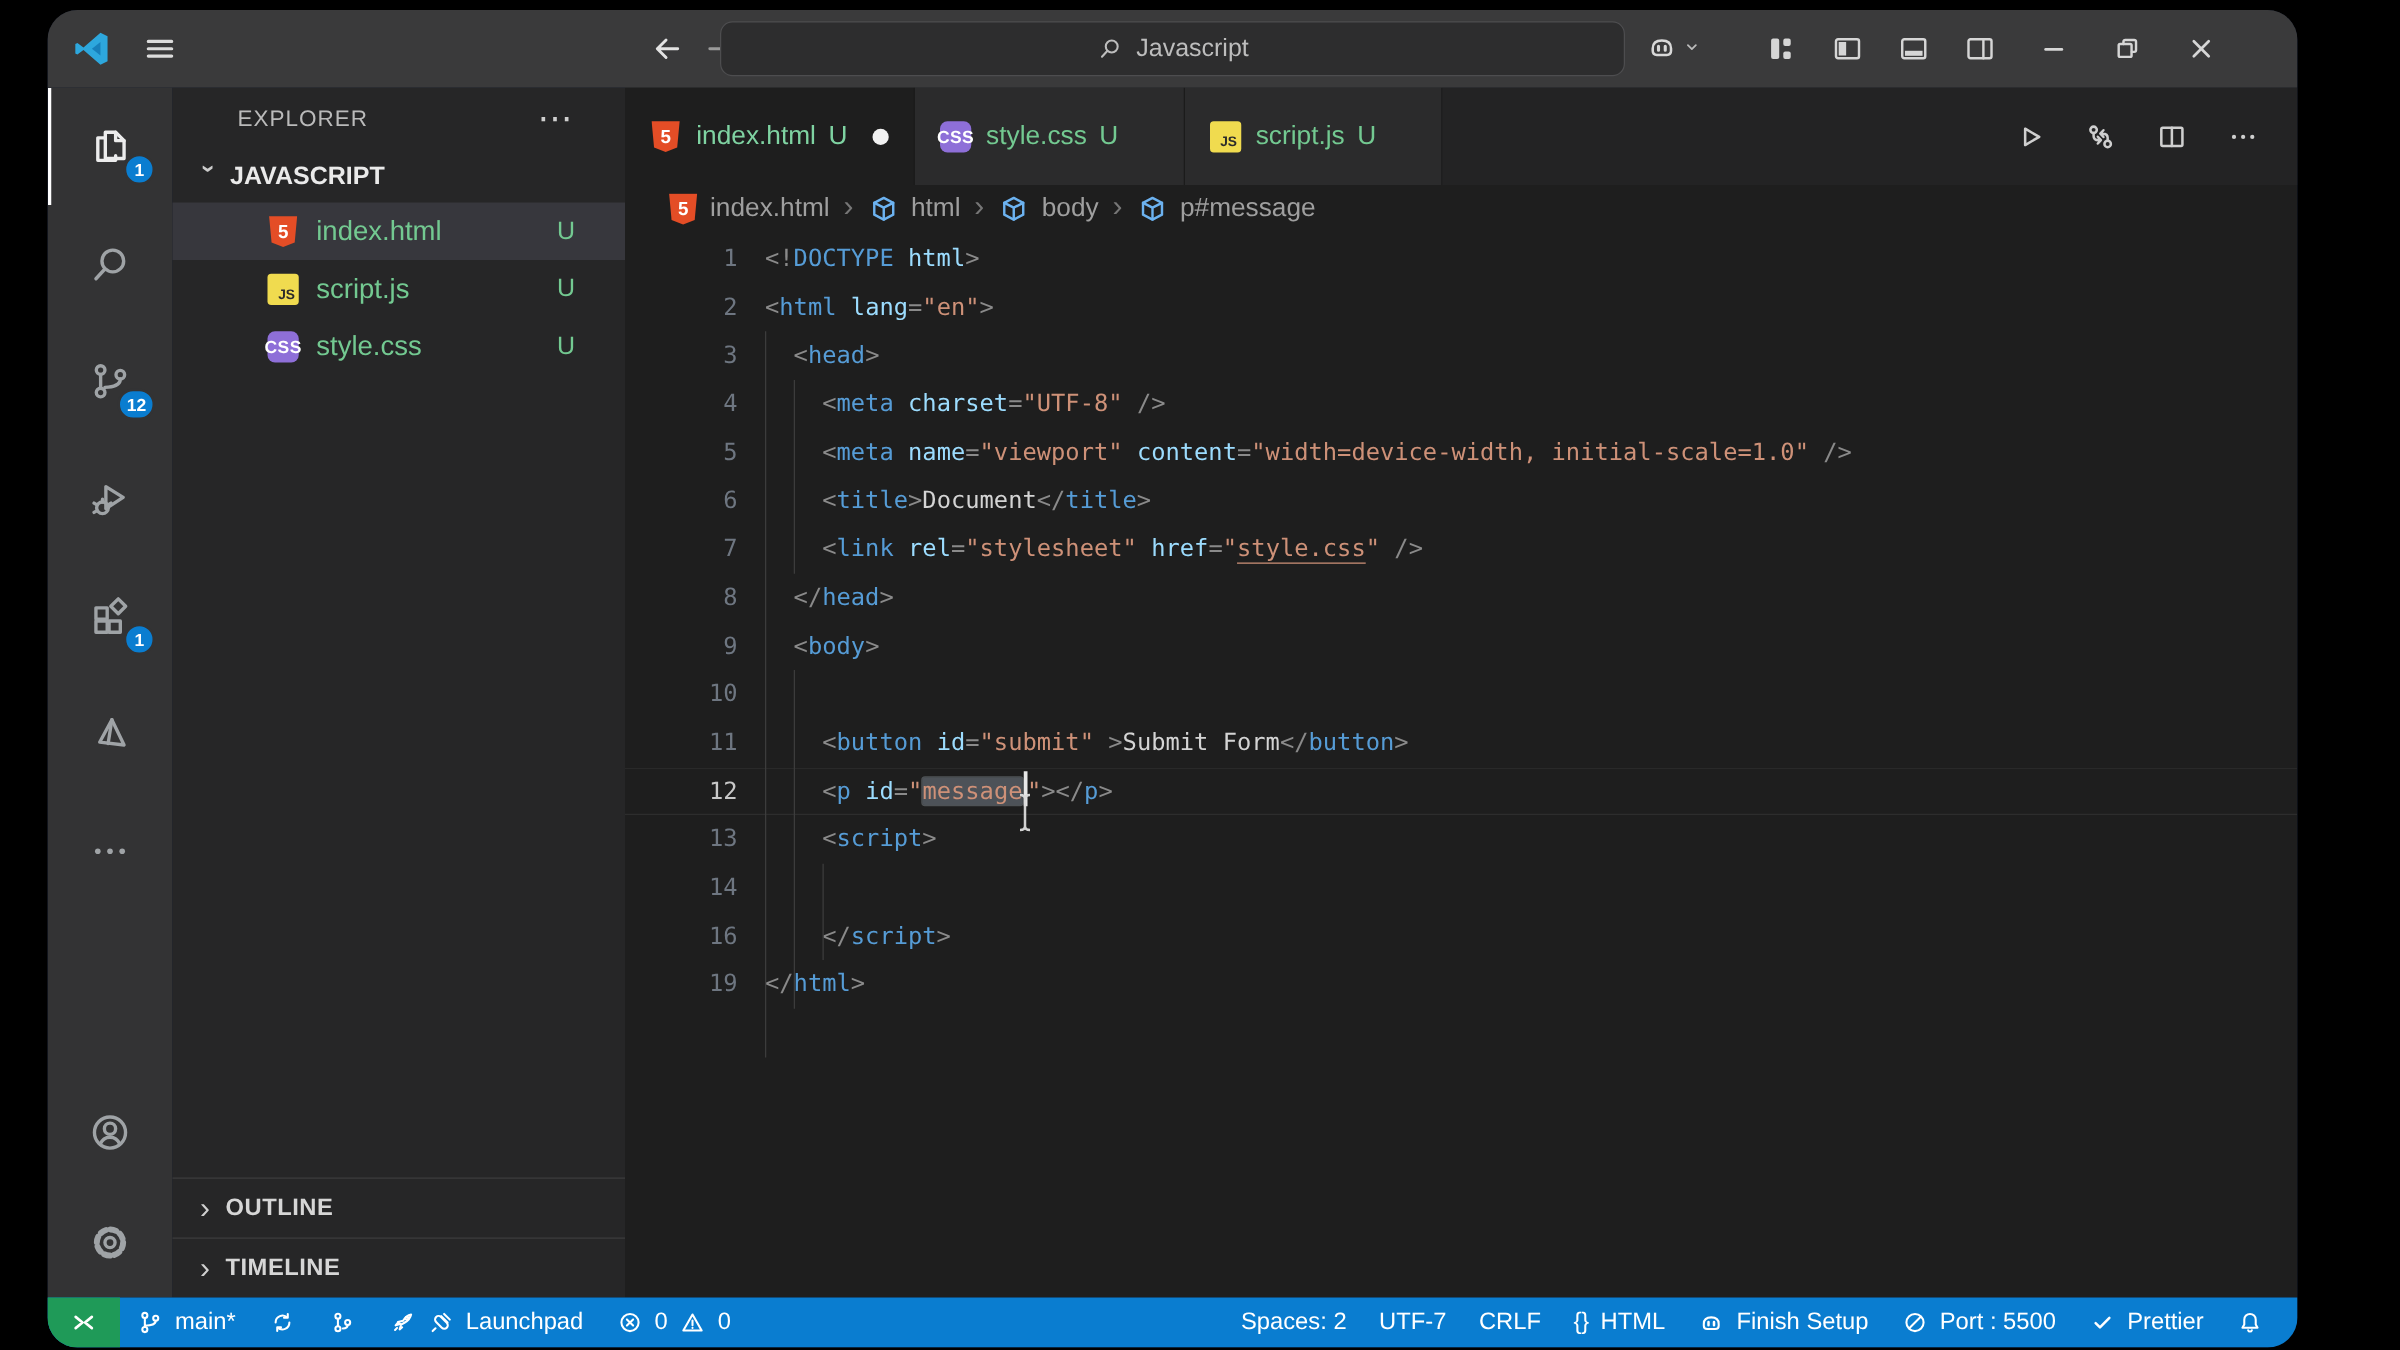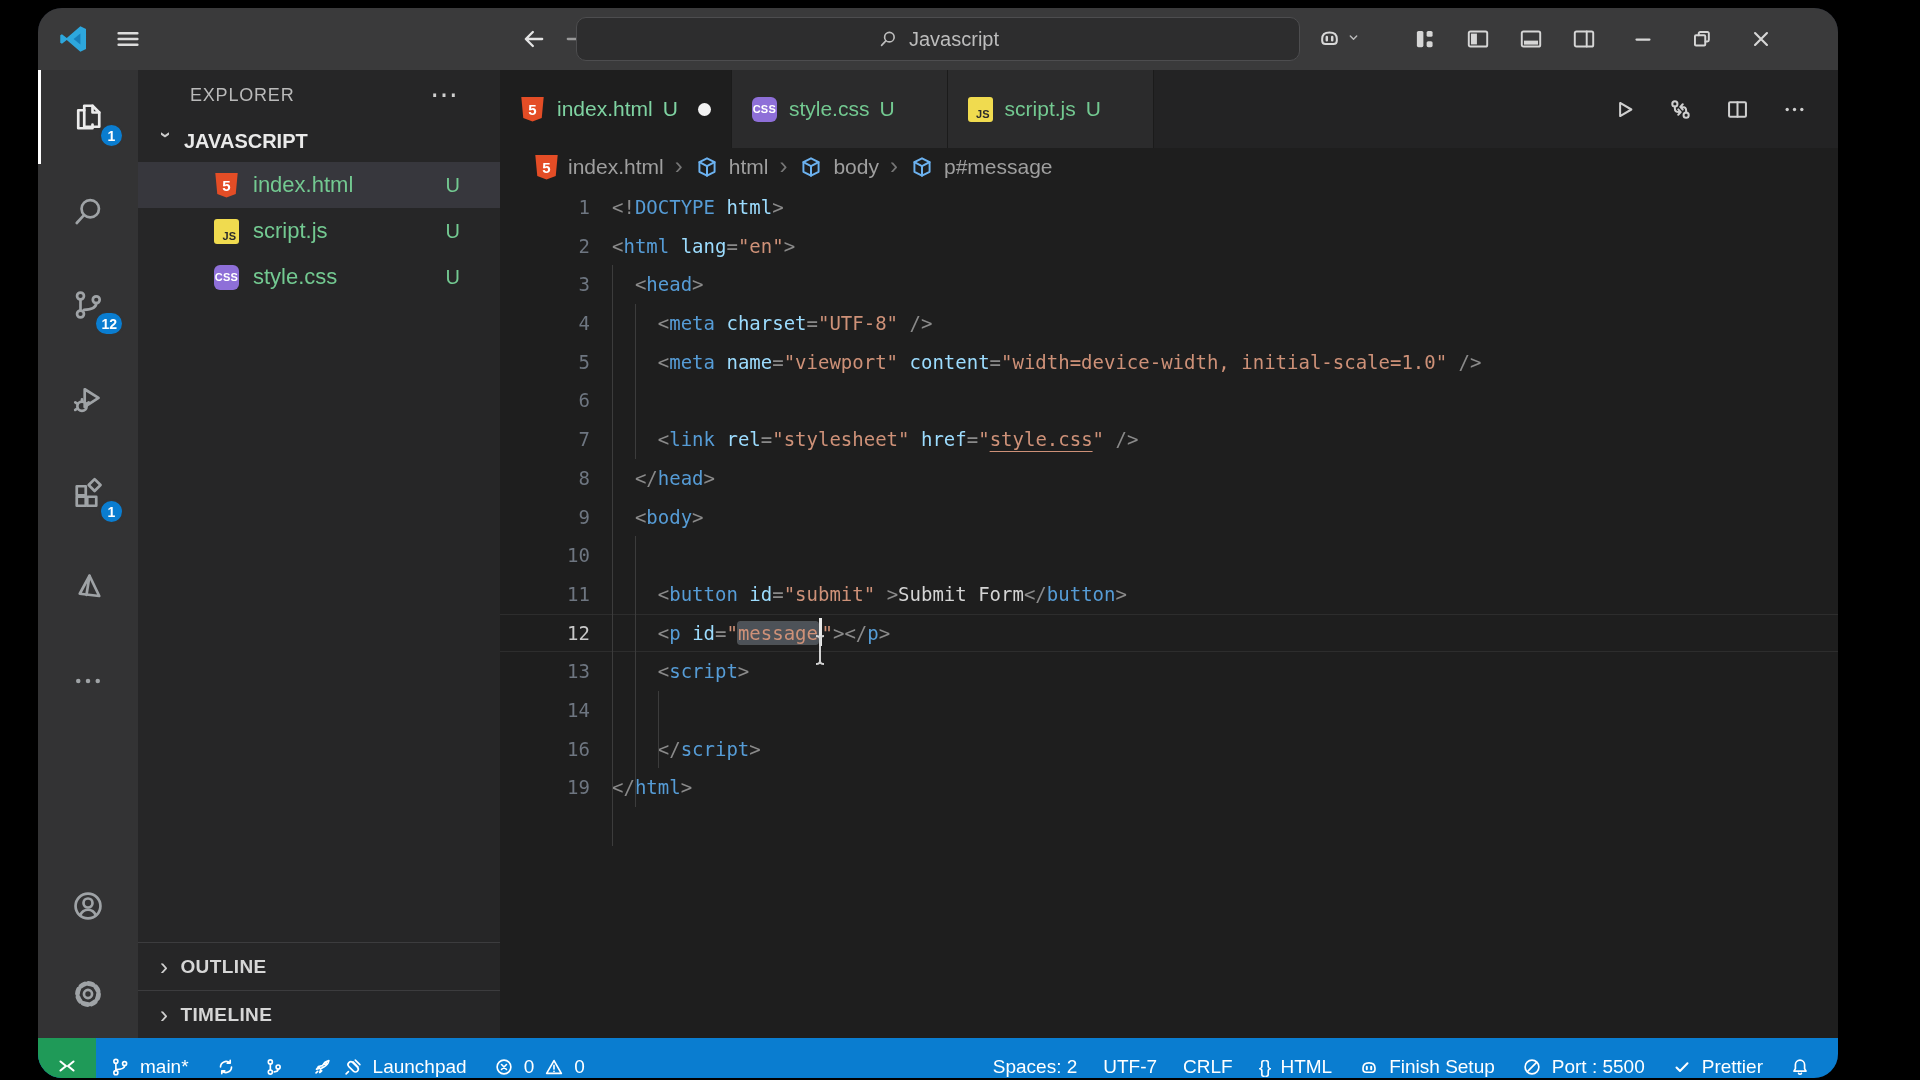--- a/index.html
+++ b/index.html
@@ -84,42 +84,42 @@
   .bc-sep{color:#767676;font-size:24px;margin-top:-3px}
   .bc-item .icon{color:#6cb2f0}
   .bc-item .icon svg{width:26px;height:26px}
 
   
   .fi{display:inline-flex;align-items:center;justify-content:center;width:25px;height:25px;
     font-weight:bold;flex:none;font-family:"Liberation Sans",sans-serif}
   .fi-html{background:#E44D26;color:#fff;clip-path:polygon(5% 0,95% 0,87% 86%,50% 100%,13% 86%);font-size:15px}
   .fi-js{background:#F0DB4F;color:#2b2b2b;border-radius:3px;font-size:11px;
     align-items:flex-end;justify-content:flex-end;padding:2px 3px}
-  .fi-css{background:#8E6FD8;color:#fff;border-radius:6px;font-size:11px;letter-spacing:.3px}
+  .fi-css{background:#8E6FD8;color:#fff;border-radius:6px;font-size:14px;letter-spacing:.3px}
 
   
   #code{flex:1;position:relative;overflow:hidden;font-family:"DejaVu Sans Mono",monospace;
     font-size:19px;line-height:38.7px;padding-top:2px}
   .code-line{display:flex;height:38.7px;white-space:pre;position:relative}
   .code-line.cur{box-shadow:inset 0 1px 0 rgba(255,255,255,.07),inset 0 -1px 0 rgba(255,255,255,.07)}
   .ln{width:90px;text-align:right;color:#6e7681;flex:none}
   .cur .ln{color:#c8c8c8}
   .lc{padding-left:22px;color:var(--txt)}
   .tok-g{color:var(--punct)} .tok-t{color:var(--tag)} .tok-a{color:var(--attr)}
   .tok-s{color:var(--str)} .tok-w{color:var(--txt)}
   .tok-link{text-decoration:underline;text-underline-offset:5px}
   .tok-sel{background:rgba(135,147,160,.45);outline:1px solid rgba(170,180,190,.35);border-radius:2px}
   .caret{display:inline-block;width:2.5px;height:28px;background:#e8e8e8;vertical-align:-6px;margin:0 0 0 1px}
   .guide{position:absolute;width:1px;background:#3c3c3c}
   #mouse-ibeam{position:absolute;left:312px;top:448px;opacity:.95;pointer-events:none}
 
   
   #statusbar{height:40px;background:var(--accent);display:flex;align-items:center;color:#fff;
     font-size:19px;flex:none}
-  .sb-item{display:flex;align-items:flex-end;gap:9px;padding:0 13px;height:100%}
+  .sb-item{display:flex;align-items:center;gap:9px;padding:0 13px;height:100%}
   .sb-item .icon svg{width:22px;height:22px}
   .sb-remote{background:var(--remote-green);width:58px;justify-content:center;padding:0}
   .sb-remote .icon svg{width:24px;height:24px}
   #sb-right{margin-left:auto;display:flex;height:100%;padding-right:14px}
 </style>
 </head>
 <body>
 
 <div id="win">
 
@@ -426,21 +426,21 @@
             </span>
             <span>p#message</span>
           </span>
         </div>
       <div id="code">
           <div class="code-line"><span class="ln">1</span><span class="lc"><span class="tok-g">&lt;!</span><span class="tok-t">DOCTYPE</span><span class="tok-w"> </span><span class="tok-a">html</span><span class="tok-g">&gt;</span></span></div>
           <div class="code-line"><span class="ln">2</span><span class="lc"><span class="tok-g">&lt;</span><span class="tok-t">html</span><span class="tok-w"> </span><span class="tok-a">lang</span><span class="tok-g">=</span><span class="tok-s">"en"</span><span class="tok-g">&gt;</span></span></div>
           <div class="code-line"><span class="ln">3</span><span class="lc"><span class="tok-w">  </span><span class="tok-g">&lt;</span><span class="tok-t">head</span><span class="tok-g">&gt;</span></span></div>
           <div class="code-line"><span class="ln">4</span><span class="lc"><span class="tok-w">    </span><span class="tok-g">&lt;</span><span class="tok-t">meta</span><span class="tok-w"> </span><span class="tok-a">charset</span><span class="tok-g">=</span><span class="tok-s">"UTF-8"</span><span class="tok-w"> </span><span class="tok-g">/&gt;</span></span></div>
           <div class="code-line"><span class="ln">5</span><span class="lc"><span class="tok-w">    </span><span class="tok-g">&lt;</span><span class="tok-t">meta</span><span class="tok-w"> </span><span class="tok-a">name</span><span class="tok-g">=</span><span class="tok-s">"viewport"</span><span class="tok-w"> </span><span class="tok-a">content</span><span class="tok-g">=</span><span class="tok-s">"width=device-width, initial-scale=1.0"</span><span class="tok-w"> </span><span class="tok-g">/&gt;</span></span></div>
-          <div class="code-line"><span class="ln">6</span></div>
+          <div class="code-line"><span class="ln">6</span><span class="lc"><span class="tok-w">    </span><span class="tok-g">&lt;</span><span class="tok-t">title</span><span class="tok-g">&gt;</span><span class="tok-w">Document</span><span class="tok-g">&lt;/</span><span class="tok-t">title</span><span class="tok-g">&gt;</span></span></div>
           <div class="code-line"><span class="ln">7</span><span class="lc"><span class="tok-w">    </span><span class="tok-g">&lt;</span><span class="tok-t">link</span><span class="tok-w"> </span><span class="tok-a">rel</span><span class="tok-g">=</span><span class="tok-s">"stylesheet"</span><span class="tok-w"> </span><span class="tok-a">href</span><span class="tok-g">=</span><span class="tok-s">"</span><span class="tok-s tok-link">style.css</span><span class="tok-s">"</span><span class="tok-w"> </span><span class="tok-g">/&gt;</span></span></div>
           <div class="code-line"><span class="ln">8</span><span class="lc"><span class="tok-w">  </span><span class="tok-g">&lt;/</span><span class="tok-t">head</span><span class="tok-g">&gt;</span></span></div>
           <div class="code-line"><span class="ln">9</span><span class="lc"><span class="tok-w">  </span><span class="tok-g">&lt;</span><span class="tok-t">body</span><span class="tok-g">&gt;</span></span></div>
           <div class="code-line"><span class="ln">10</span><span class="lc"></span></div>
           <div class="code-line"><span class="ln">11</span><span class="lc"><span class="tok-w">    </span><span class="tok-g">&lt;</span><span class="tok-t">button</span><span class="tok-w"> </span><span class="tok-a">id</span><span class="tok-g">=</span><span class="tok-s">"submit"</span><span class="tok-w"> </span><span class="tok-g">&gt;</span><span class="tok-w">Submit Form</span><span class="tok-g">&lt;/</span><span class="tok-t">button</span><span class="tok-g">&gt;</span></span></div>
           <div class="code-line cur"><span class="ln">12</span><span class="lc"><span class="tok-w">    </span><span class="tok-g">&lt;</span><span class="tok-t">p</span><span class="tok-w"> </span><span class="tok-a">id</span><span class="tok-g">=</span><span class="tok-s">"</span><span class="tok-s tok-sel">message</span><span class="caret"></span><span class="tok-s">"</span><span class="tok-g">&gt;</span><span class="tok-g">&lt;/</span><span class="tok-t">p</span><span class="tok-g">&gt;</span></span></div>
           <div class="code-line"><span class="ln">13</span><span class="lc"><span class="tok-w">    </span><span class="tok-g">&lt;</span><span class="tok-t">script</span><span class="tok-g">&gt;</span></span></div>
           <div class="code-line"><span class="ln">14</span><span class="lc"></span></div>
           <div class="code-line"><span class="ln">16</span><span class="lc"><span class="tok-w">    </span><span class="tok-g">&lt;/</span><span class="tok-t">script</span><span class="tok-g">&gt;</span></span></div>
           <div class="code-line"><span class="ln">19</span><span class="lc"><span class="tok-g">&lt;/</span><span class="tok-t">html</span><span class="tok-g">&gt;</span></span></div>

